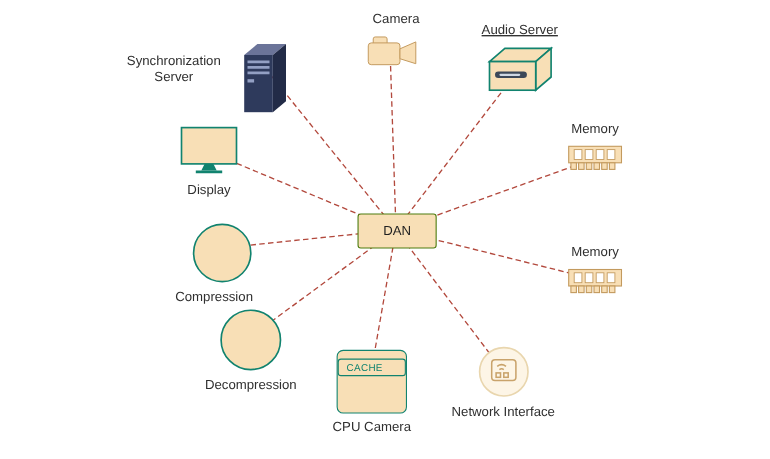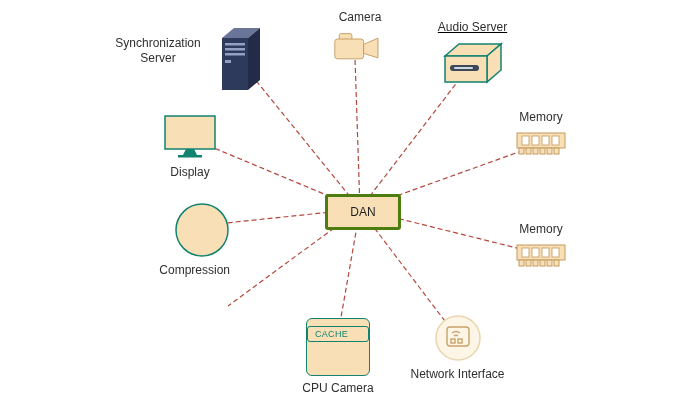--- a/index.html
+++ b/index.html
@@ -55,21 +55,21 @@
   .teal-solid { fill: var(--teal, #11836f); }
   .ni-circle  { fill: var(--netif-fill, #fdf5e6); stroke: var(--netif-stroke, #e9d6ae); stroke-width: 1.5; }
   .ni-icon    { fill: none; stroke: var(--netif-icon, #c9a36b); stroke-width: 1.4; }
 
   
   .dan-box {
     position: absolute;
     left: 325px; top: 194px;
     width: 70px; height: 30px;
     background: var(--node-fill, #f8dfb6);
-    border: 3px solid #4d7c0f;
+    border: 1px solid #4d7c0f;
     border-radius: 3px;
     display: flex; align-items: center; justify-content: center;
     font-size: 12px;
     color: #1f1f1f;
     z-index: 2;
   }
 
   
   .cache-box {
     width: 64px; height: 58px;
@@ -105,21 +105,21 @@
     <line class="edge" x1="360" y1="209" x2="178" y2="228"></line>
     <line class="edge" x1="360" y1="209" x2="228" y2="306"></line>
     <line class="edge" x1="360" y1="209" x2="336" y2="346"></line>
     <line class="edge" x1="360" y1="209" x2="457" y2="337"></line>
   </svg>
 
   <div class="dan-box">
     <span>DAN</span>
   </div>
 
-  <div class="node row" style="left:108px; top:26px;">
+  <div class="node row" style="left:108px; top:38px;">
     <div class="lbl wrap" style="margin-top:10px; margin-right:8px;">Synchronization Server</div>
     <svg width="48" height="66" viewBox="0 0 48 66">
       <polygon class="srv-top" points="6,12 18,2 44,2 32,12"></polygon>
       <polygon class="srv-side" points="32,12 44,2 44,54 32,64"></polygon>
       <rect class="srv-front" x="6" y="12" width="26" height="52"></rect>
       <rect class="srv-stripe" x="9" y="17" width="20" height="2.5"></rect>
       <rect class="srv-stripe" x="9" y="22" width="20" height="2.5"></rect>
       <rect class="srv-stripe" x="9" y="27" width="20" height="2.5"></rect>
       <rect class="srv-stripe" x="9" y="34" width="6" height="3"></rect>
     </svg>
@@ -188,20 +188,26 @@
     <div class="lbl gap-t">Display</div>
   </div>
 
   <div class="node" style="left:126px; top:202px; width:104px;align-items:flex-end;">
     <svg width="56" height="56" viewBox="0 0 56 56">
       <circle class="wheat-teal" cx="28" cy="28" r="26"></circle>
     </svg>
     <div class="lbl gap-t">Compression</div>
   </div>
 
+  <div class="node" style="left:176px; top:280px; width:104px;">
+    <svg width="58" height="58" viewBox="0 0 58 58">
+      <circle class="wheat-teal" cx="29" cy="29" r="27"></circle>
+    </svg>
+    <div class="lbl gap-t">Decompression</div>
+  </div>
 
   <div class="node" style="left:303px; top:318px; width:70px;">
     <div class="cache-box">
       <div class="cache-inner">CACHE</div>
     </div>
     <div class="lbl gap-t">CPU Camera</div>
   </div>
 
   <div class="node" style="left:400px; top:314px; width:115px;">
     <svg width="48" height="48" viewBox="0 0 48 48">

